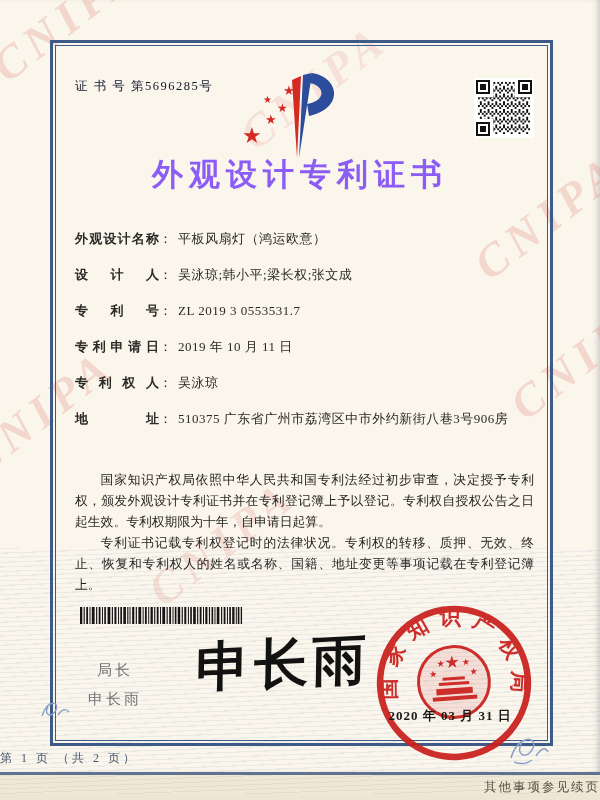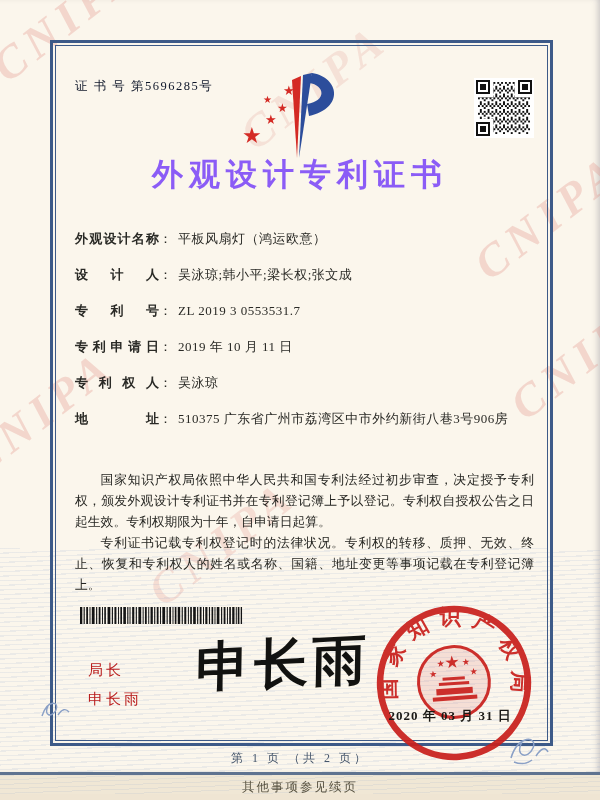--- a/index.html
+++ b/index.html
@@ -54,39 +54,39 @@
   }
   .fvalue { margin-left:6px; letter-spacing:.5px; }
   .fvalue-fixed { display:inline-block; width:145px; }
   .grant2 { margin-left:18px; }
   .paras {
     position:absolute; left:75px; right:66px; top:470px;
     font-size:12.8px; line-height:21px; color:#262622; text-align:justify;
   }
   .paras p { text-indent:2em; }
   .barcode { position:absolute; left:80px; top:607px; width:164px; height:17px; }
-  .signer { position:absolute; left:88px; top:656px; font-size:15px; color:#b91c1c; letter-spacing:3px; line-height:29px; }
+  .signer { position:absolute; left:88px; top:656px; font-size:15px; color:#737373; letter-spacing:3px; line-height:29px;text-align:center; }
   .signature {
     position:absolute; left:196px; top:628px; font-size:54px; color:#121210;
     transform:rotate(-3deg) skewX(-4deg); letter-spacing:4px; font-weight:600;
   }
   .seal { position:absolute; left:372px; top:601px; width:164px; height:164px; transform:rotate(-4deg); opacity:.93; }
   .seal-date {
     position:absolute; left:372px; top:707px; width:156px; text-align:center;
     font-size:13px; font-weight:700; color:#1b1915; letter-spacing:1px;
   }
   .page-num {
-    position:absolute; left:0; right:0; top:750px; text-align:center;
+    position:absolute; left:0; right:0; top:750px; text-align:left;
     font-size:12px; color:#46566b; letter-spacing:3px;
   }
   .edge-line { position:absolute; left:0; top:772px; width:600px; height:3px; background:#5f7390; }
   .strip {
     position:absolute; left:0; top:775px; width:600px; height:19px;
     background:#f0e7d5 repeating-linear-gradient(178deg, rgba(125,152,198,.12) 0 1px, transparent 1px 4.5px);
-    text-align:center; font-size:12.5px; color:#55503f; letter-spacing:2px; padding-top:4px;
+    text-align:right; font-size:12.5px; color:#55503f; letter-spacing:2px; padding-top:4px;
   }
   .orn { position:absolute; pointer-events:none; }
   .orn1 { left:40px; top:694px; }
   .orn2 { left:508px; top:726px; }
 </style>
 </head>
 <body>
 
 <div class="page">
 

